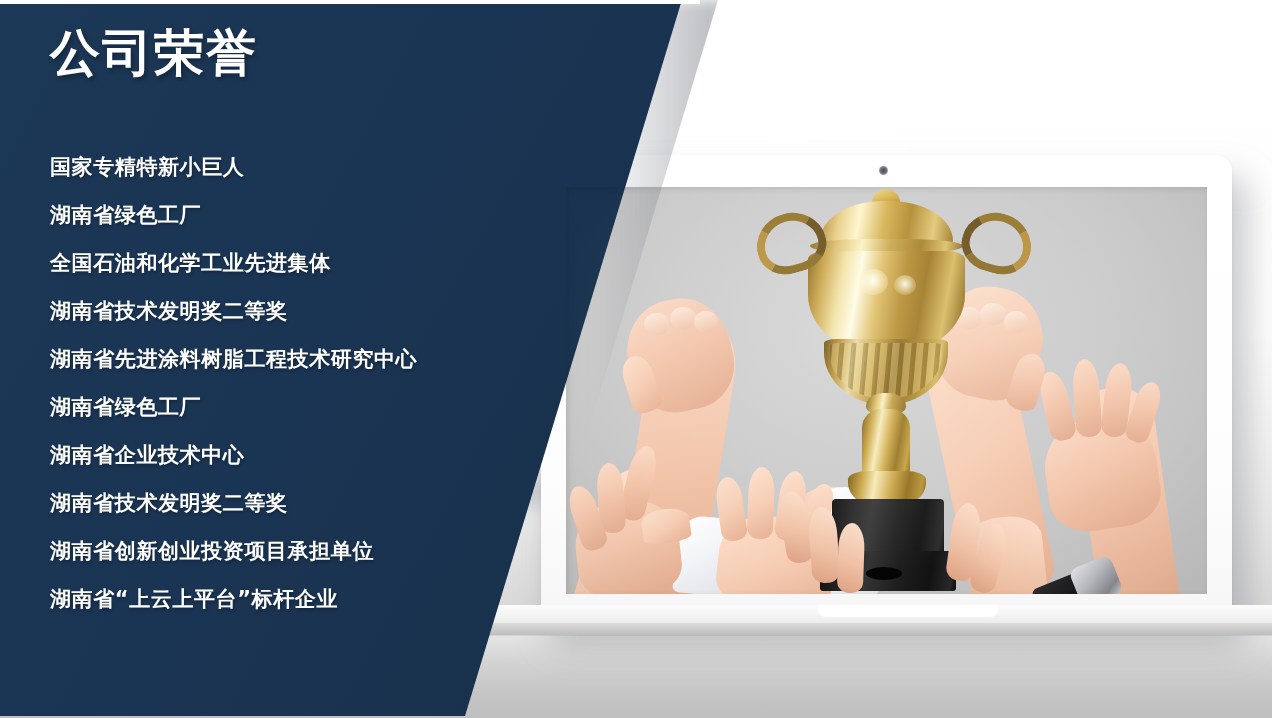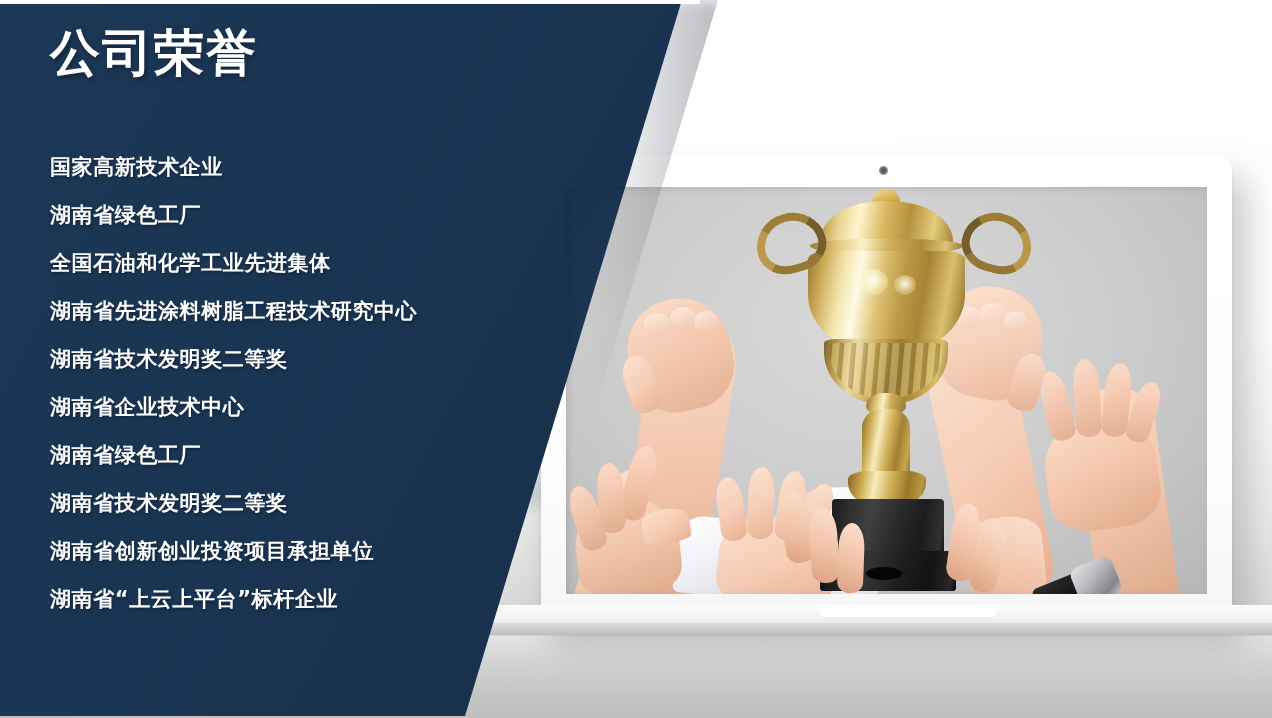--- a/index.html
+++ b/index.html
@@ -474,26 +474,26 @@
   </div>
 
   <div class="navy-shadow"></div>
   <div class="navy-panel"></div>
   <div class="navy-top-strip"></div>
 
   <div class="panel-content">
     <div class="page-title">公司荣誉</div>
 
     <div class="honor-list">
-      <div class="honor-item">国家高新技术企业</div>
+      <div class="honor-item">国家专精特新小巨人</div>
       <div class="honor-item">湖南省绿色工厂</div>
       <div class="honor-item">全国石油和化学工业先进集体</div>
+      <div class="honor-item">湖南省技术发明奖二等奖</div>
       <div class="honor-item">湖南省先进涂料树脂工程技术研究中心</div>
-      <div class="honor-item">湖南省技术发明奖二等奖</div>
+      <div class="honor-item">湖南省绿色工厂</div>
       <div class="honor-item">湖南省企业技术中心</div>
-      <div class="honor-item">湖南省绿色工厂</div>
       <div class="honor-item">湖南省技术发明奖二等奖</div>
       <div class="honor-item">湖南省创新创业投资项目承担单位</div>
       <div class="honor-item">湖南省“上云上平台”标杆企业</div>
     </div>
   </div>
 
 </div>
 
 </body></html>

